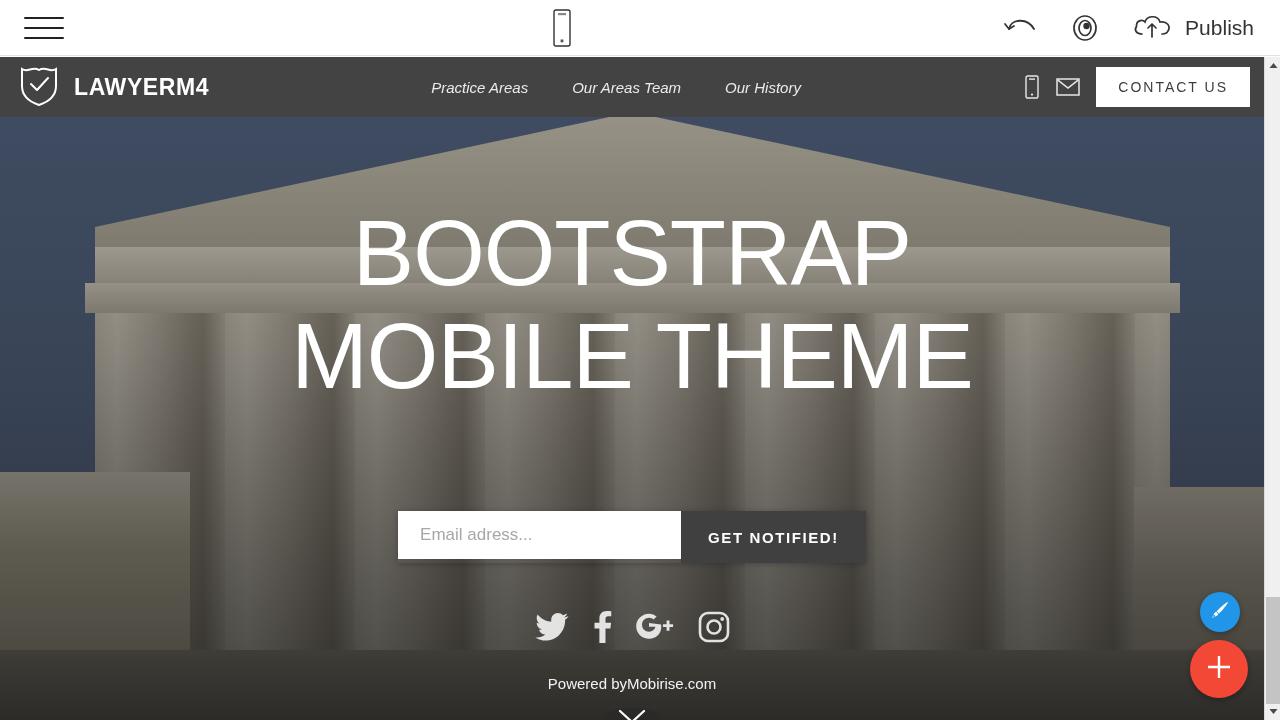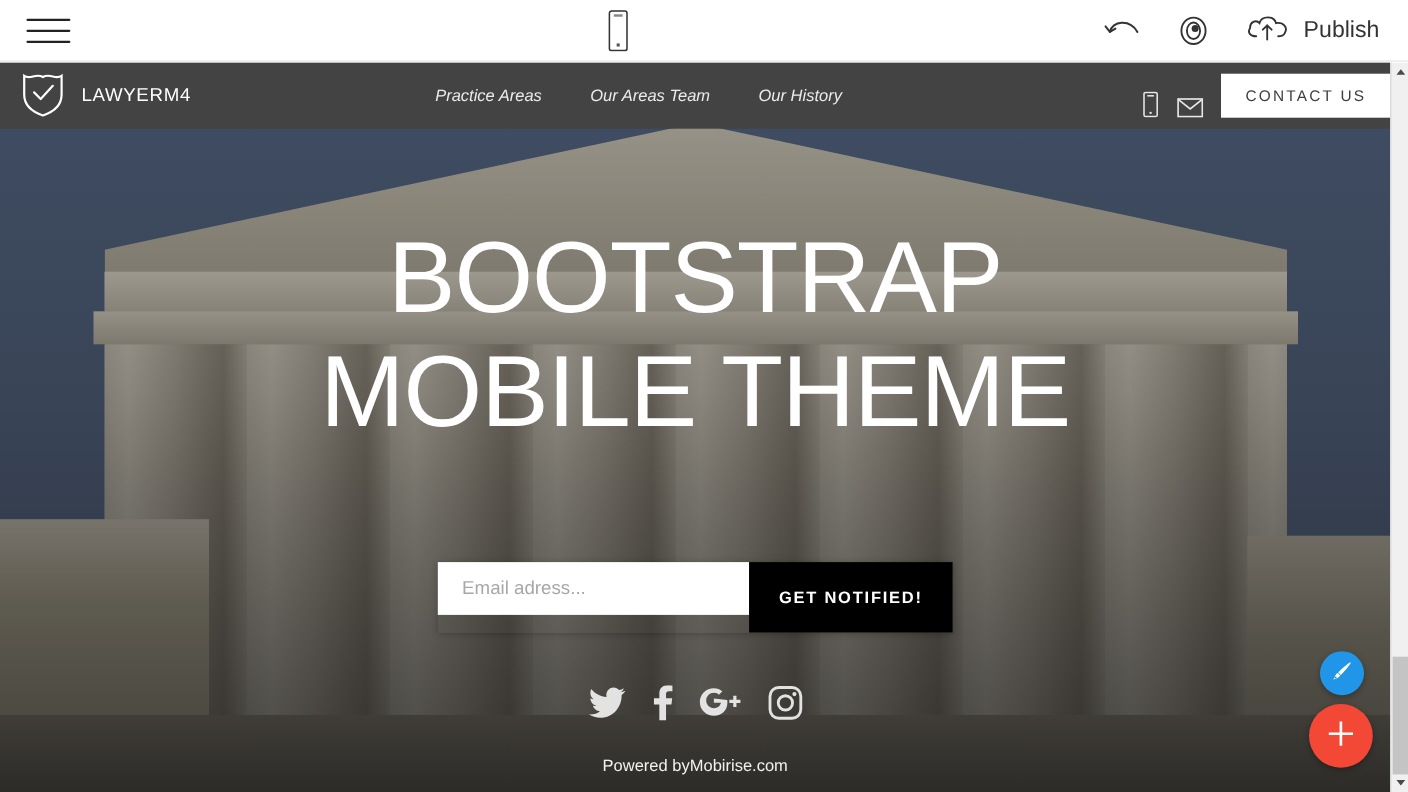--- a/index.html
+++ b/index.html
@@ -99,24 +99,24 @@
   }
 
   
   .site-nav {
     position: absolute; top: 0; left: 0; width: 1264px; height: 60px;
     background: #434343;
     display: flex; align-items: center;
     z-index: 20;
   }
   .brand { display: flex; align-items: center; gap: 14px; padding-left: 18px; cursor: pointer; }
-  .brand-name { color: #fff; font-size: 17px; font-weight: normal; letter-spacing: .6px; }
+  .brand-name { color: #fff; font-size: 23px; font-weight: bold; letter-spacing: .6px; }
   .nav-links { display: flex; gap: 44px; margin-left: 222px; font-style: italic; }
   .nav-link { color: #eceaea; font-size: 15px; text-decoration: none; cursor: pointer; white-space: nowrap; }
-  .nav-right { display: flex; align-items: flex-end; gap: 16px; margin-left: auto; }
+  .nav-right { display: flex; align-items: center; gap: 16px; margin-left: auto; padding-right: 14px; }
   .contact-btn {
     background: #fff; color: #3d3d3d; font-size: 14px; letter-spacing: 2px;
     padding: 12px 22px; border: none; cursor: pointer; font-family: "Liberation Sans", sans-serif;
   }
 
   
   .hero-content {
     position: absolute; top: 60px; left: 0; width: 1264px; height: 603px;
     display: flex; flex-direction: column; align-items: center;
     z-index: 15;
@@ -131,21 +131,21 @@
     margin-top: 103px; display: flex; align-items: stretch;
     box-shadow: 0 1px 6px rgba(0,0,0,.25);
   }
   .email-input {
     width: 283px; height: 48px; border: none; outline: none;
     background: #fff; color: #555; font-size: 17px; padding: 0 22px;
     font-family: "Liberation Sans", sans-serif;
   }
   .email-input::placeholder { color: #a7a7a7; }
   .notify-btn {
-    height: 64px; background: #000000; color: #fff; border: none; cursor: pointer;
+    height: 52px; background: #404040; color: #fff; border: none; cursor: pointer;
     font-size: 15px; font-weight: bold; letter-spacing: 1.6px; padding: 0 27px;
     font-family: "Liberation Sans", sans-serif;
   }
   .socials { margin-top: 48px; display: flex; align-items: center; gap: 23px; }
   .social-ic { cursor: pointer; opacity: .93; }
   .powered { margin-top: 28px; color: #f2f2f2; font-size: 15px; }
   .powered a { color: #f2f2f2; text-decoration: none; cursor: pointer; }
   .scroll-circle {
     margin-top: 16px; width: 58px; height: 58px; border-radius: 50%;
     background: rgba(40,40,40,.62); display: flex; align-items: center; justify-content: center;

